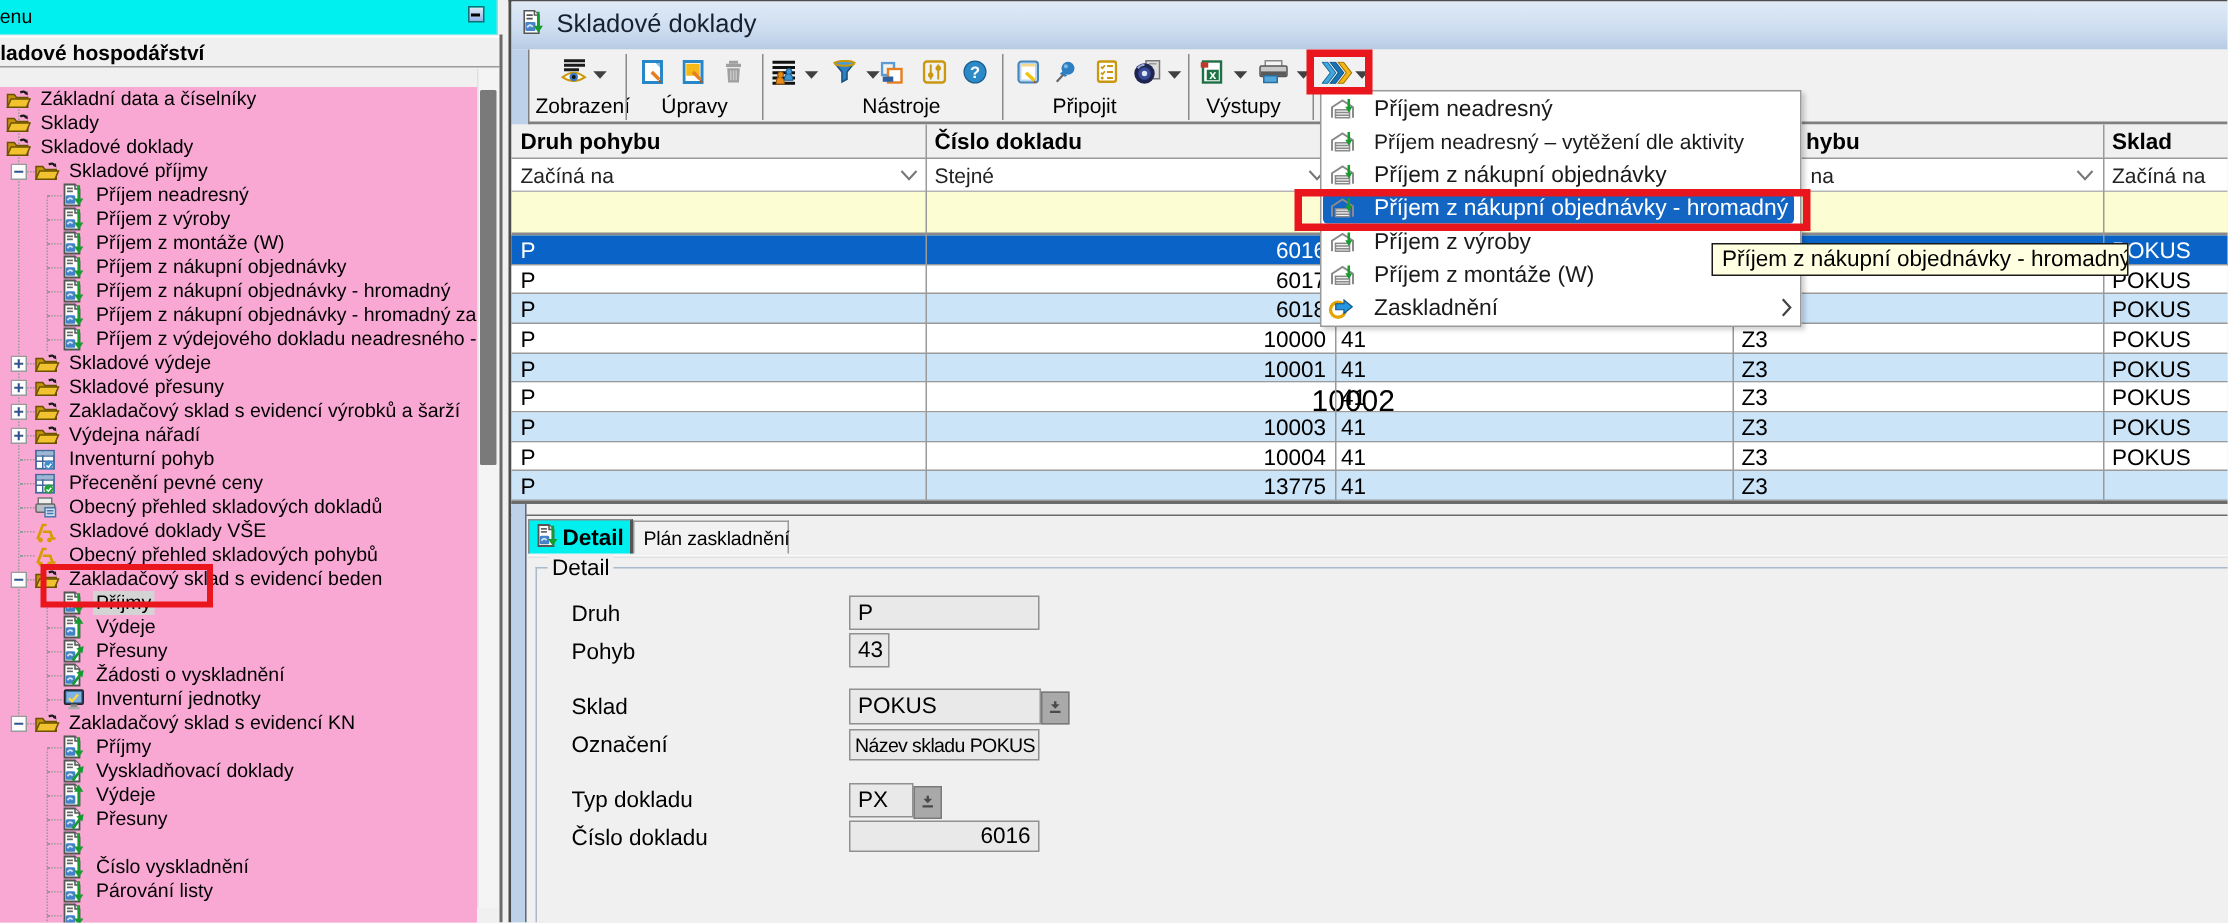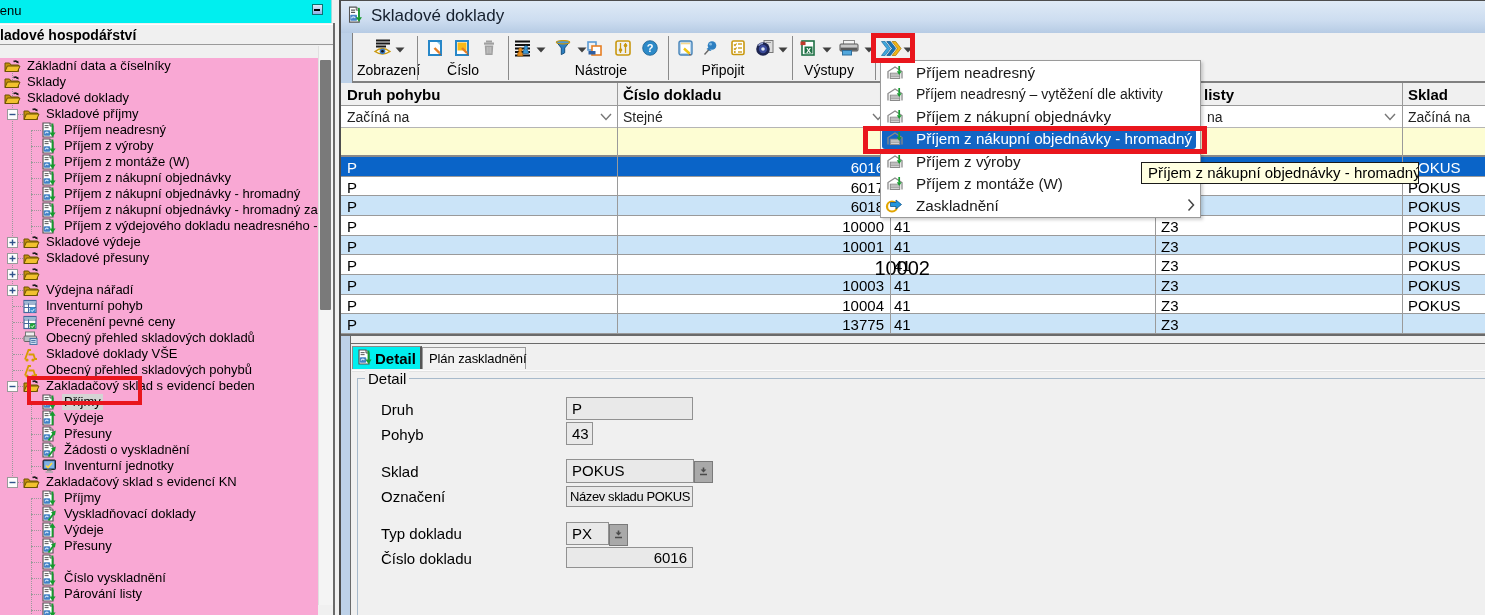--- a/index.html
+++ b/index.html
@@ -167,20 +167,21 @@
         <rect x="0.5" y="0.5" width="10" height="10" fill="#fdfdfd" stroke="#9a9a9a"></rect>
         <line x1="2.5" y1="5.5" x2="8.5" y2="5.5" stroke="#31538c" stroke-width="1.4"></line>
         <line x1="5.5" y1="2.5" x2="5.5" y2="8.5" stroke="#31538c" stroke-width="1.4"></line>
       </svg>
 <svg style="position:absolute;left:23px;top:209px;z-index:2;" width="17" height="14" viewBox="0 0 17 14">
         <path d="M1 4 L5.5 4 L7 6 L14.5 6 L14.5 12.5 L1 12.5 Z" fill="#c6920c" stroke="#6b5200" stroke-width="1"></path>
         <path d="M1 12.5 L3.4 7 L16 7 L13.6 12.5 Z" fill="#f2c12e" stroke="#6b5200" stroke-width="1"></path>
         <path d="M9.5 2.6 Q13 1.2 13.6 3.8" fill="none" stroke="#1a1a1a" stroke-width="1.6"></path>
         <path d="M12.2 3.2 L14.6 4.6 L14.2 1.8 Z" fill="#1a1a1a"></path>
       </svg>
+<div class="tr" style="left:44px;top:208px;padding:0 2px;">Zakladačový sklad s evidencí výrobků a šarží</div>
 <div class="abs" style="left:18px;top:232px;width:5px;height:1px;border-top:1px dotted #9a9a9a;"></div>
 <svg style="position:absolute;left:7px;top:227px;z-index:2;" width="11" height="11" viewBox="0 0 11 11">
         <rect x="0.5" y="0.5" width="10" height="10" fill="#fdfdfd" stroke="#9a9a9a"></rect>
         <line x1="2.5" y1="5.5" x2="8.5" y2="5.5" stroke="#31538c" stroke-width="1.4"></line>
         <line x1="5.5" y1="2.5" x2="5.5" y2="8.5" stroke="#31538c" stroke-width="1.4"></line>
       </svg>
 <svg style="position:absolute;left:23px;top:225px;z-index:2;" width="17" height="14" viewBox="0 0 17 14">
         <path d="M1 4 L5.5 4 L7 6 L14.5 6 L14.5 12.5 L1 12.5 Z" fill="#c6920c" stroke="#6b5200" stroke-width="1"></path>
         <path d="M1 12.5 L3.4 7 L16 7 L13.6 12.5 Z" fill="#f2c12e" stroke="#6b5200" stroke-width="1"></path>
         <path d="M9.5 2.6 Q13 1.2 13.6 3.8" fill="none" stroke="#1a1a1a" stroke-width="1.6"></path>
@@ -464,21 +465,21 @@
     <path d="M12 13 l2 2 l-2.6 -0.2 z" fill="#b35418"></path>
   </svg>
 <svg style="position:absolute;left:483px;top:40px;" width="12" height="16" viewBox="0 0 12 16">
     <rect x="3" y="0.5" width="6" height="2" fill="#a0a0a0"></rect>
     <rect x="1" y="2.5" width="10" height="2.2" fill="#a0a0a0"></rect>
     <path d="M1.8 5.5 H10.2 L9.6 15 H2.4 Z" fill="#a0a0a0"></path>
     <line x1="4.2" y1="7" x2="4.2" y2="13.5" stroke="#c9c9c9" stroke-width="1"></line>
     <line x1="6" y1="7" x2="6" y2="13.5" stroke="#c9c9c9" stroke-width="1"></line>
     <line x1="7.8" y1="7" x2="7.8" y2="13.5" stroke="#c9c9c9" stroke-width="1"></line>
   </svg>
-<span class="abs" style="left:433px;top:62px;width:60px;text-align:center;font-size:14px;">Číslo</span>
+<span class="abs" style="left:433px;top:62px;width:60px;text-align:center;font-size:14px;">Úpravy</span>
 <div class="abs" style="left:508px;top:36px;width:1px;height:44px;background:#8a8a8a;"></div>
 <svg style="position:absolute;left:514px;top:40px;" width="18" height="17" viewBox="0 0 18 17">
     <line x1="1" y1="1.5" x2="16" y2="1.5" stroke="#111" stroke-width="2"></line>
     <line x1="1" y1="5" x2="16" y2="5" stroke="#111" stroke-width="2"></line>
     <line x1="1" y1="8.5" x2="16" y2="8.5" stroke="#111" stroke-width="2"></line>
     <line x1="1" y1="12" x2="16" y2="12" stroke="#111" stroke-width="2"></line>
     <line x1="1" y1="15.5" x2="16" y2="15.5" stroke="#111" stroke-width="2"></line>
     <path d="M3.5 16 q0 -4 1.6 -4.6 q-1.2 -1 -0.3 -2.6 q0.9 -1.5 2.4 -0.8 q1.5 0.8 1 2.4 q-0.4 1.1 -1.1 1.2 q1.8 0.8 1.8 4.4 z" fill="#e88b1a" stroke="#9c5a00" stroke-width="0.7"></path>
     <path d="M9 13.5 q0 -3.6 1.7 -4.2 q-1.2 -1 -0.3 -2.6 q0.9 -1.5 2.4 -0.8 q1.5 0.8 1 2.4 q-0.4 1.1 -1.1 1.2 q1.9 0.8 1.9 4 z" fill="#3b97d3" stroke="#1c5a87" stroke-width="0.7"></path>
   </svg>
@@ -569,21 +570,21 @@
     <path d="M0.5 0.5 h3.6 l5.4 7 l-5.4 7 h-3.6 l5.4 -7 z" fill="#41a8de" stroke="#1b6d9e" stroke-width="0.7"></path>
     <path d="M5.8 0.5 h3.6 l5.4 7 l-5.4 7 h-3.6 l5.4 -7 z" fill="#1874b6" stroke="#0f5486" stroke-width="0.7"></path>
     <path d="M11.1 0.5 h3.6 l5.4 7 l-5.4 7 h-3.6 l5.4 -7 z" fill="#f2b617" stroke="#a37200" stroke-width="0.7"></path>
   </svg>
 <svg style="position:absolute;left:903px;top:47px;" width="10" height="6" viewBox="0 0 10 6">
     <path d="M0.5 0.5 H9.5 L5 5.5 Z" fill="#404040"></path>
   </svg>
 <div class="abs" style="left:341px;top:83px;width:1145px;height:23px;background:#f0f0f0;border-bottom:1px solid #9a9a9a;"></div>
 <span class="abs" style="left:347px;top:86px;font-size:15px;font-weight:bold;color:#000;">Druh pohybu</span>
 <span class="abs" style="left:623px;top:86px;font-size:15px;font-weight:bold;color:#000;">Číslo dokladu</span>
-<span class="abs" style="left:1204px;top:86px;font-size:15px;font-weight:bold;color:#000;">listy</span>
+<span class="abs" style="left:1204px;top:86px;font-size:15px;font-weight:bold;color:#000;">hybu</span>
 <span class="abs" style="left:1408px;top:86px;font-size:15px;font-weight:bold;color:#000;">Sklad</span>
 <div class="abs" style="left:341px;top:106px;width:1145px;height:22px;background:#fff;border-bottom:1px solid #b5b5b5;"></div>
 <span class="abs" style="left:347px;top:109px;font-size:14px;color:#222;">Začíná na</span>
 <svg style="position:absolute;left:600px;top:113px;" width="12" height="8" viewBox="0 0 12 8">
     <path d="M1 1 L6 6.5 L11 1" stroke="#777" stroke-width="1.4" fill="none"></path>
   </svg>
 <span class="abs" style="left:623px;top:109px;font-size:14px;color:#222;">Stejné</span>
 <svg style="position:absolute;left:872px;top:113px;" width="12" height="8" viewBox="0 0 12 8">
     <path d="M1 1 L6 6.5 L11 1" stroke="#777" stroke-width="1.4" fill="none"></path>
   </svg>

